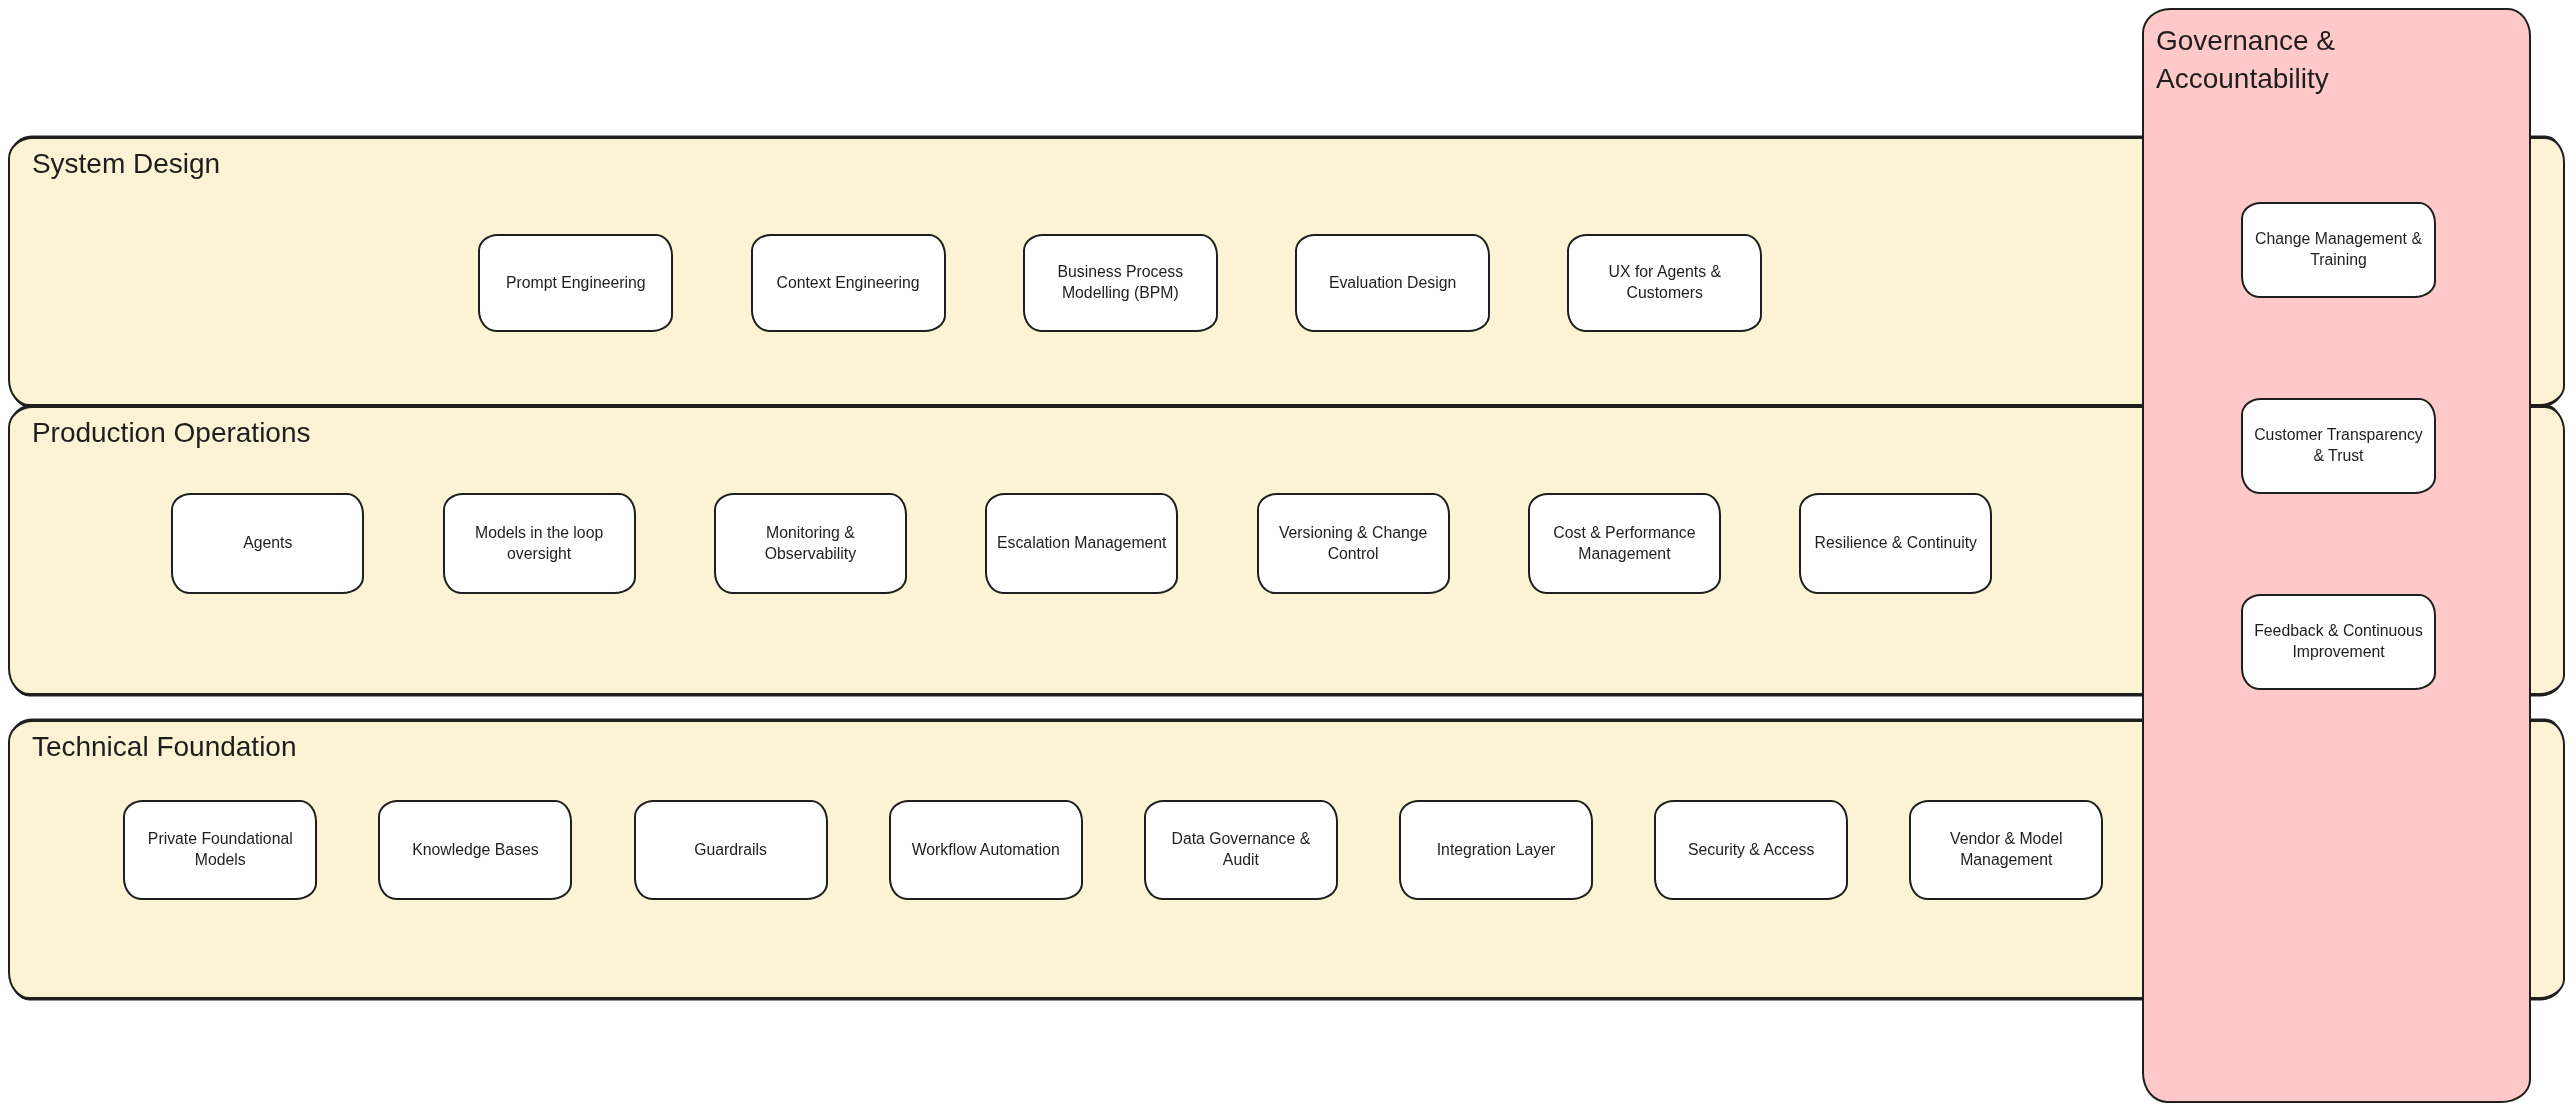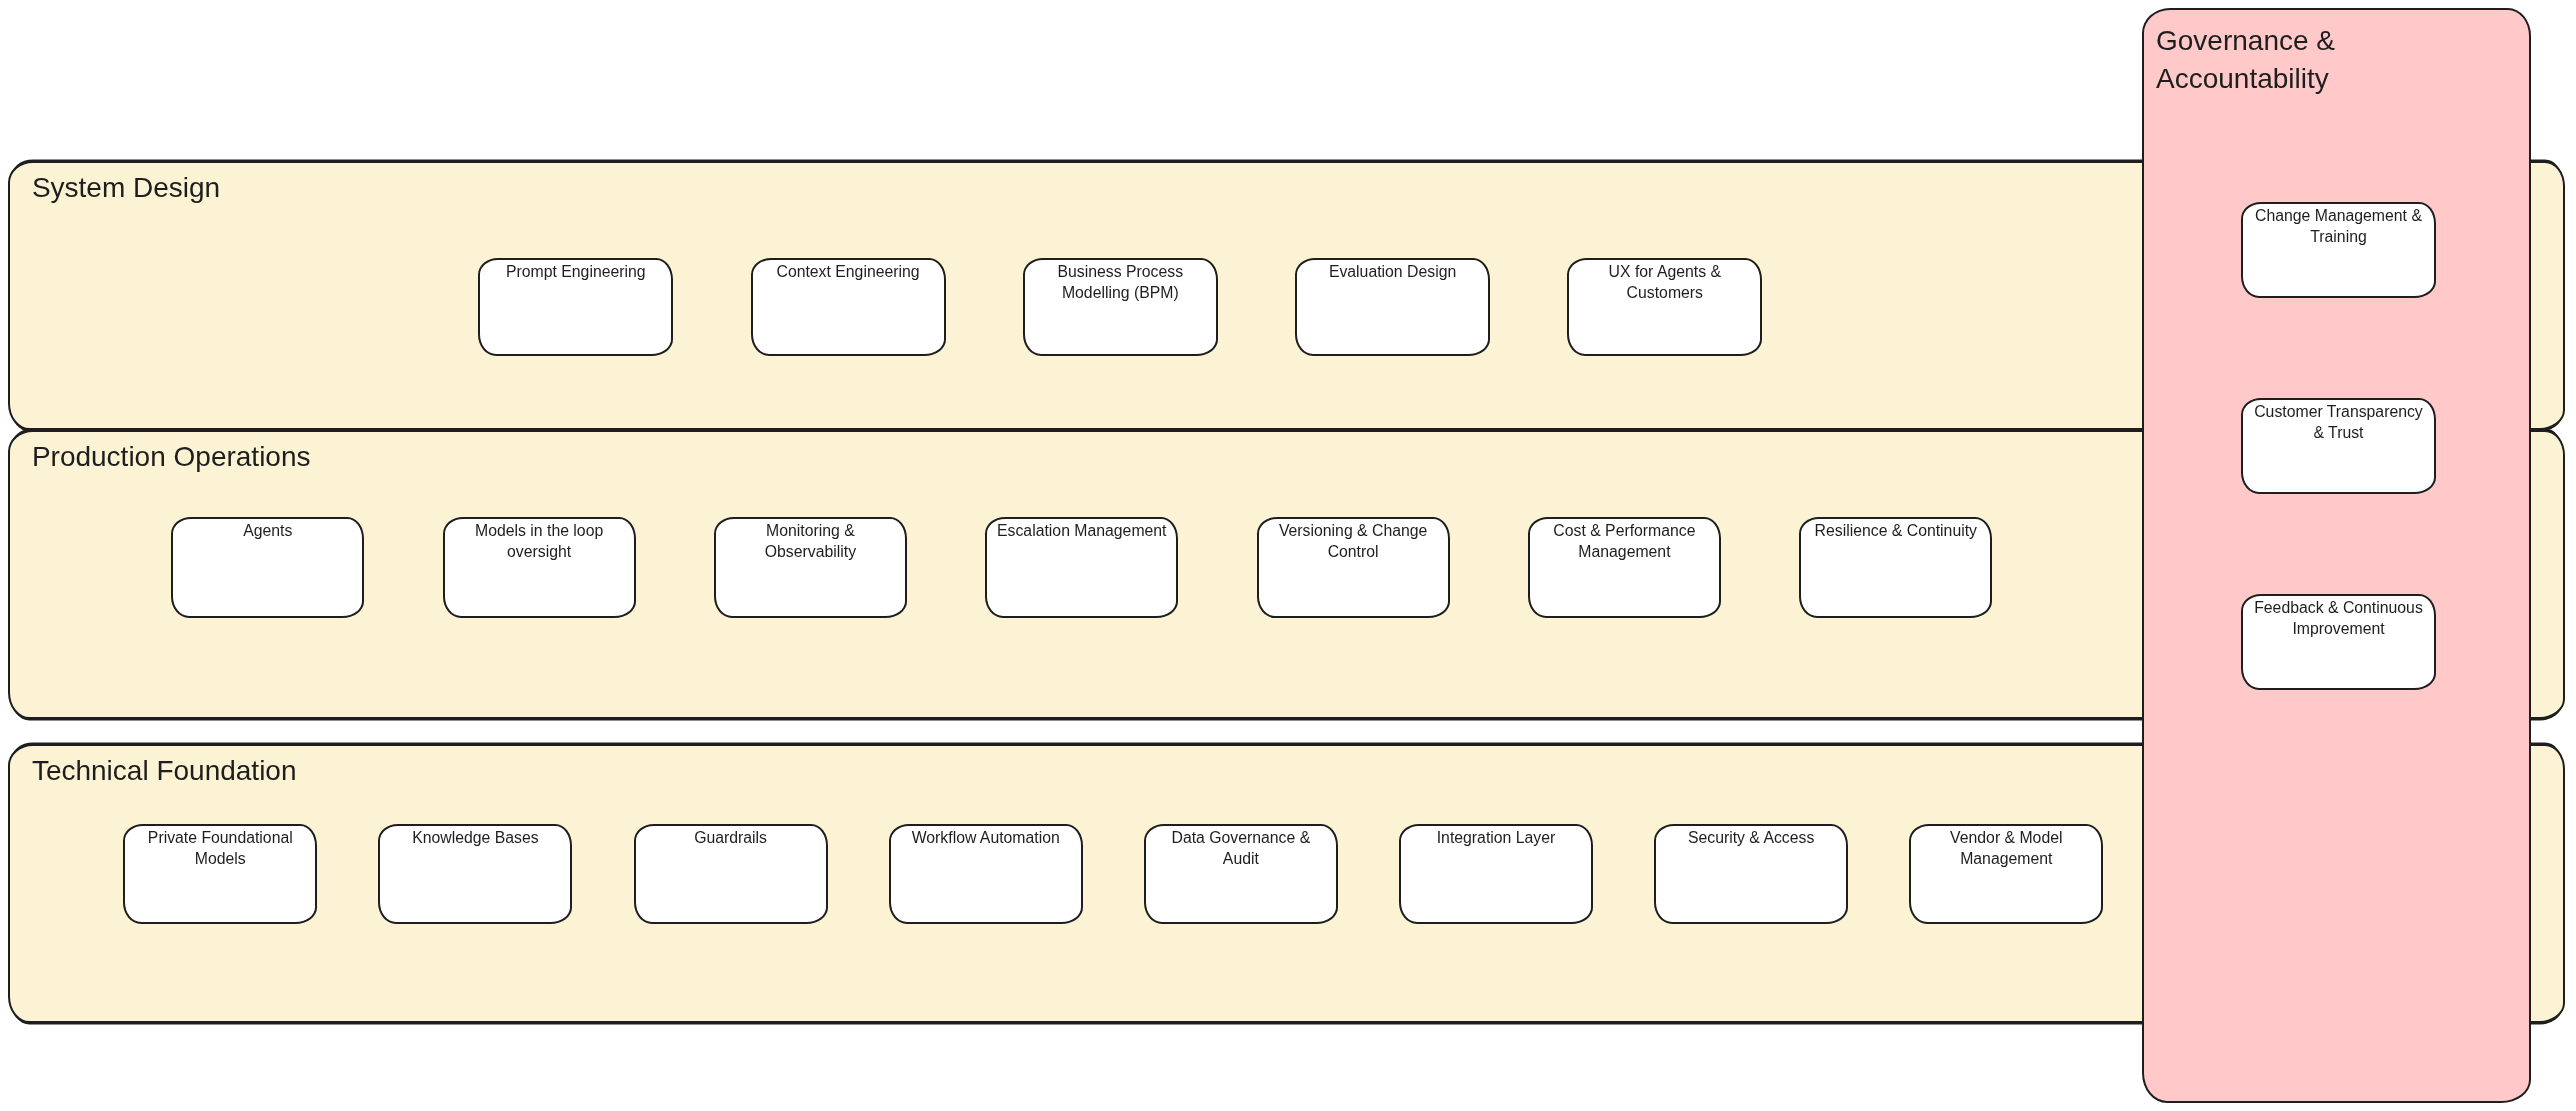--- a/index.html
+++ b/index.html
@@ -25,21 +25,20 @@
   .band {
     position: absolute;
     left: 8.3px;
     width: 2557px;
     background: var(--band-fill);
     border: 2.5px solid var(--stroke);
     border-radius: 25px 20px 26.5px 21.6px / 21.6px 25px 20px 26.5px;
     
     box-shadow: 0 4.1px 0 -2.5px var(--stroke), 0 -4.1px 0 -2.5px var(--stroke);
     z-index: 1;
-    margin-top: 24px;
   }
   #band-system-design       { top: 137px; height: 269px; }
   #band-production-operations { top: 406px; height: 289px; }
   #band-technical-foundation  { top: 720px; height: 279px; }
 
   .band-title {
     position: absolute;
     left: 21.6px;
     top: 8.3px;
     font-size: 28px;
@@ -59,20 +58,21 @@
   #row-production-operations{ left: 125px; top: 85px; width: 1857px; --node-w: 193px; --node-h: 101px; --label-max: 172px; }
   #row-technical-foundation { left:  77px; top:  78px; width: 2016px; --node-w: 194px; --node-h: 100px; --label-max: 162px; }
 
   .node {
     width: var(--node-w, 195px);
     height: var(--node-h, 98px);
     background: var(--node-fill);
     border: 2.1px solid var(--stroke);
     border-radius: 20px 16.6px 21.6px 18px / 16.6px 21.6px 16.6px 21.6px;
     display: flex;
+    align-items: center;
     justify-content: center;
     text-align: center;
     flex: 0 0 auto;
     padding: 1.7px 5px;
   }
   .node-label {
     font-size: 15.8px;
     line-height: 1.32;
     max-width: var(--label-max, 174px);
     color: var(--stroke);

